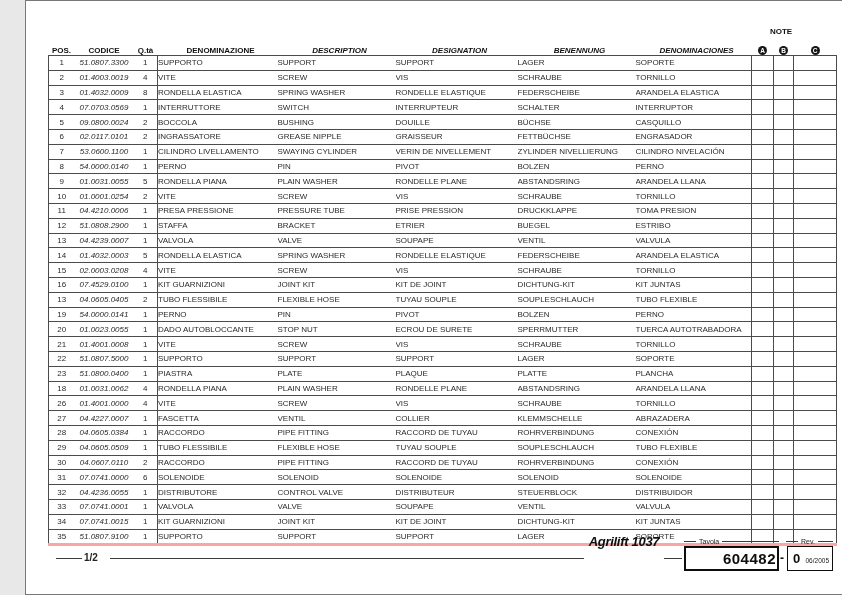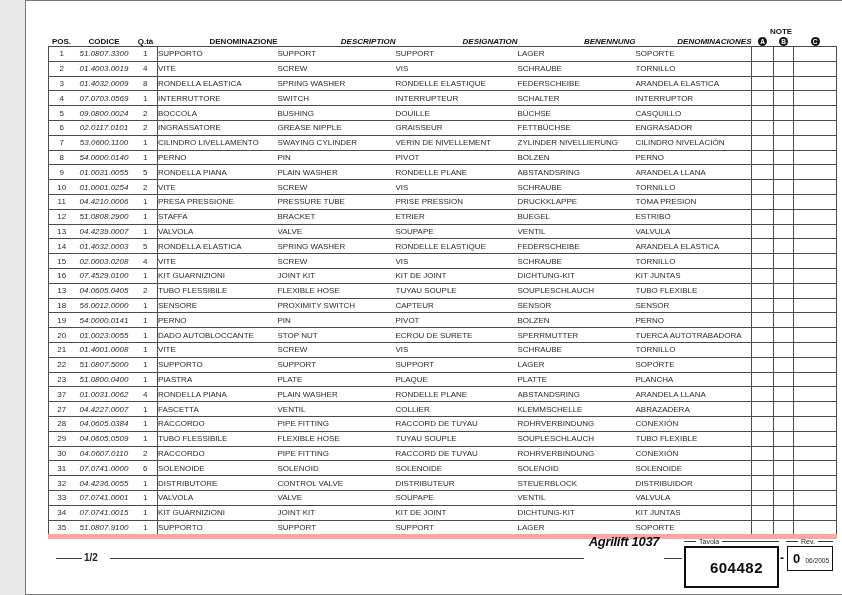--- a/index.html
+++ b/index.html
@@ -10,48 +10,48 @@
     border:1px solid #777;
     box-sizing:border-box;
     font-family:"Liberation Sans", sans-serif;
     color:#1c1c1c;
     overflow:hidden;
     margin-left:25px;
   }
 
   
   table.parts {
-    position:absolute; left:22px; top:27px;
+    position:absolute; left:22px; top:36px;
     width:788px;
     border-collapse:collapse;
     table-layout:fixed;
   }
   table.parts th, table.parts td {
     margin:0; padding:0;
     font-size:8px;
     white-space:nowrap;
     overflow:hidden;
   }
   thead th {
     height:18px;
     vertical-align:bottom;
     padding-bottom:4px;
     font-weight:bold;
     color:#111;
-    text-align:right;
+    text-align:center;
   }
   thead th.center { text-align:center; }
   thead th.ital { font-style:italic; }
   tbody td {
     height:13.8px;
     border-top:1px solid #4b4b4b;
     color:#2a2a2a;
     vertical-align:middle;
   }
-  tbody tr:last-child td { border-bottom:5px solid #fca5a5; }
+  tbody tr:last-child td { border-bottom:3px solid #fca5a5; }
   td.c-pos   { text-align:center; border-left:1px solid #4b4b4b; }
   td.c-codice{ text-align:center;font-style:italic; }
   td.c-qta   { text-align:center; border-right:1px solid #4b4b4b; }
   td.c-den, td.c-desc, td.c-desig, td.c-ben, td.c-denom { padding-left:6px; }
   td.c-na { border-left:1px solid #4b4b4b; }
   td.c-nb { border-left:1px solid #4b4b4b; }
   td.c-nc { border-left:1px solid #4b4b4b; border-right:1px solid #4b4b4b; }
 
   .note-label {
     position:absolute; left:727px; top:26px; width:56px;
@@ -80,24 +80,24 @@
     display:flex; align-items:center; gap:3px;
   }
   .rev-label-row {
     position:absolute; left:760px; top:537px; width:47px;
     display:flex; align-items:center; gap:3px;
   }
   .lbl-line { flex:1; height:1px; background:#3c3c3c; }
   .lbl-line.short { flex:0 0 12px; }
   .small-lbl { font-size:7px; color:#222; }
   .tavola-box {
-    position:absolute; left:658px; top:545px; width:95px; height:42px;
+    position:absolute; left:658px; top:545px; width:95px; height:25px;
     border:2px solid #0d0d0d; box-sizing:border-box;
     display:flex; align-items:center; justify-content:flex-end;
-    padding-right:14px;
+    padding-right:1px;
   }
   .tavola-num { font-size:15px; font-weight:bold; color:#0d0d0d; letter-spacing:0.5px; }
   .box-sep { position:absolute; left:754px; top:550px; font-size:12px; font-weight:bold; color:#0d0d0d; }
   .rev-box {
     position:absolute; left:761px; top:545px; width:46px; height:25px;
     border:1.5px solid #0d0d0d; box-sizing:border-box;
     display:flex; align-items:center;
     padding:0 3px 0 5px;
   }
   .rev-num { font-size:13px; font-weight:bold; color:#0d0d0d; flex:0 0 auto; }
@@ -355,33 +355,20 @@
       <td class="c-den">TUBO FLESSIBILE</td>
       <td class="c-desc">FLEXIBLE HOSE</td>
       <td class="c-desig">TUYAU SOUPLE</td>
       <td class="c-ben">SOUPLESCHLAUCH</td>
       <td class="c-denom">TUBO FLEXIBLE</td>
       <td class="c-na"></td>
       <td class="c-nb"></td>
       <td class="c-nc"></td>
     </tr>
         <tr>
-      <td class="c-pos">18</td>
-      <td class="c-codice">56.0012.0000</td>
-      <td class="c-qta">1</td>
-      <td class="c-den">SENSORE</td>
-      <td class="c-desc">PROXIMITY SWITCH</td>
-      <td class="c-desig">CAPTEUR</td>
-      <td class="c-ben">SENSOR</td>
-      <td class="c-denom">SENSOR</td>
-      <td class="c-na"></td>
-      <td class="c-nb"></td>
-      <td class="c-nc"></td>
-    </tr>
-        <tr>
       <td class="c-pos">19</td>
       <td class="c-codice">54.0000.0141</td>
       <td class="c-qta">1</td>
       <td class="c-den">PERNO</td>
       <td class="c-desc">PIN</td>
       <td class="c-desig">PIVOT</td>
       <td class="c-ben">BOLZEN</td>
       <td class="c-denom">PERNO</td>
       <td class="c-na"></td>
       <td class="c-nb"></td>
@@ -433,28 +420,41 @@
       <td class="c-den">PIASTRA</td>
       <td class="c-desc">PLATE</td>
       <td class="c-desig">PLAQUE</td>
       <td class="c-ben">PLATTE</td>
       <td class="c-denom">PLANCHA</td>
       <td class="c-na"></td>
       <td class="c-nb"></td>
       <td class="c-nc"></td>
     </tr>
         <tr>
-      <td class="c-pos">37</td>
+      <td class="c-pos">18</td>
       <td class="c-codice">01.0031.0062</td>
       <td class="c-qta">4</td>
       <td class="c-den">RONDELLA PIANA</td>
       <td class="c-desc">PLAIN WASHER</td>
       <td class="c-desig">RONDELLE PLANE</td>
       <td class="c-ben">ABSTANDSRING</td>
       <td class="c-denom">ARANDELA LLANA</td>
+      <td class="c-na"></td>
+      <td class="c-nb"></td>
+      <td class="c-nc"></td>
+    </tr>
+        <tr>
+      <td class="c-pos">26</td>
+      <td class="c-codice">01.4001.0000</td>
+      <td class="c-qta">4</td>
+      <td class="c-den">VITE</td>
+      <td class="c-desc">SCREW</td>
+      <td class="c-desig">VIS</td>
+      <td class="c-ben">SCHRAUBE</td>
+      <td class="c-denom">TORNILLO</td>
       <td class="c-na"></td>
       <td class="c-nb"></td>
       <td class="c-nc"></td>
     </tr>
         <tr>
       <td class="c-pos">27</td>
       <td class="c-codice">04.4227.0007</td>
       <td class="c-qta">1</td>
       <td class="c-den">FASCETTA</td>
       <td class="c-desc">VENTIL</td>

